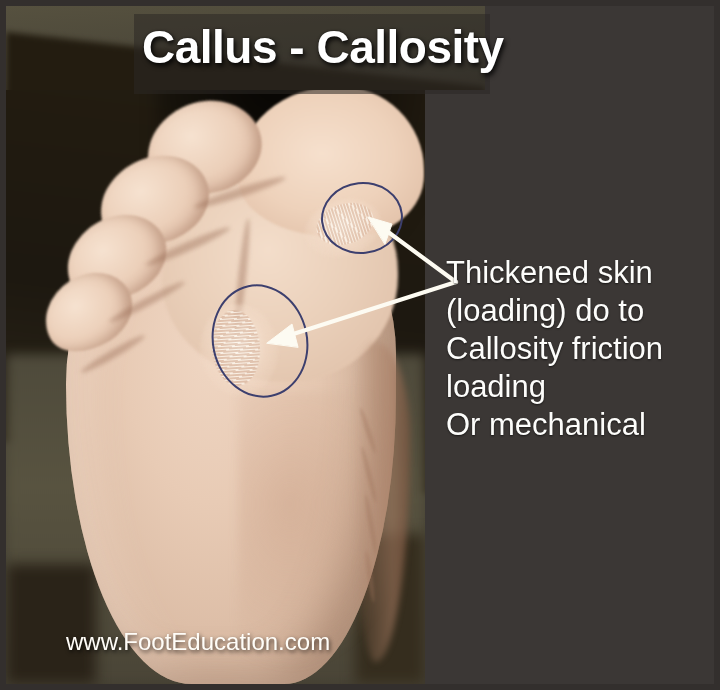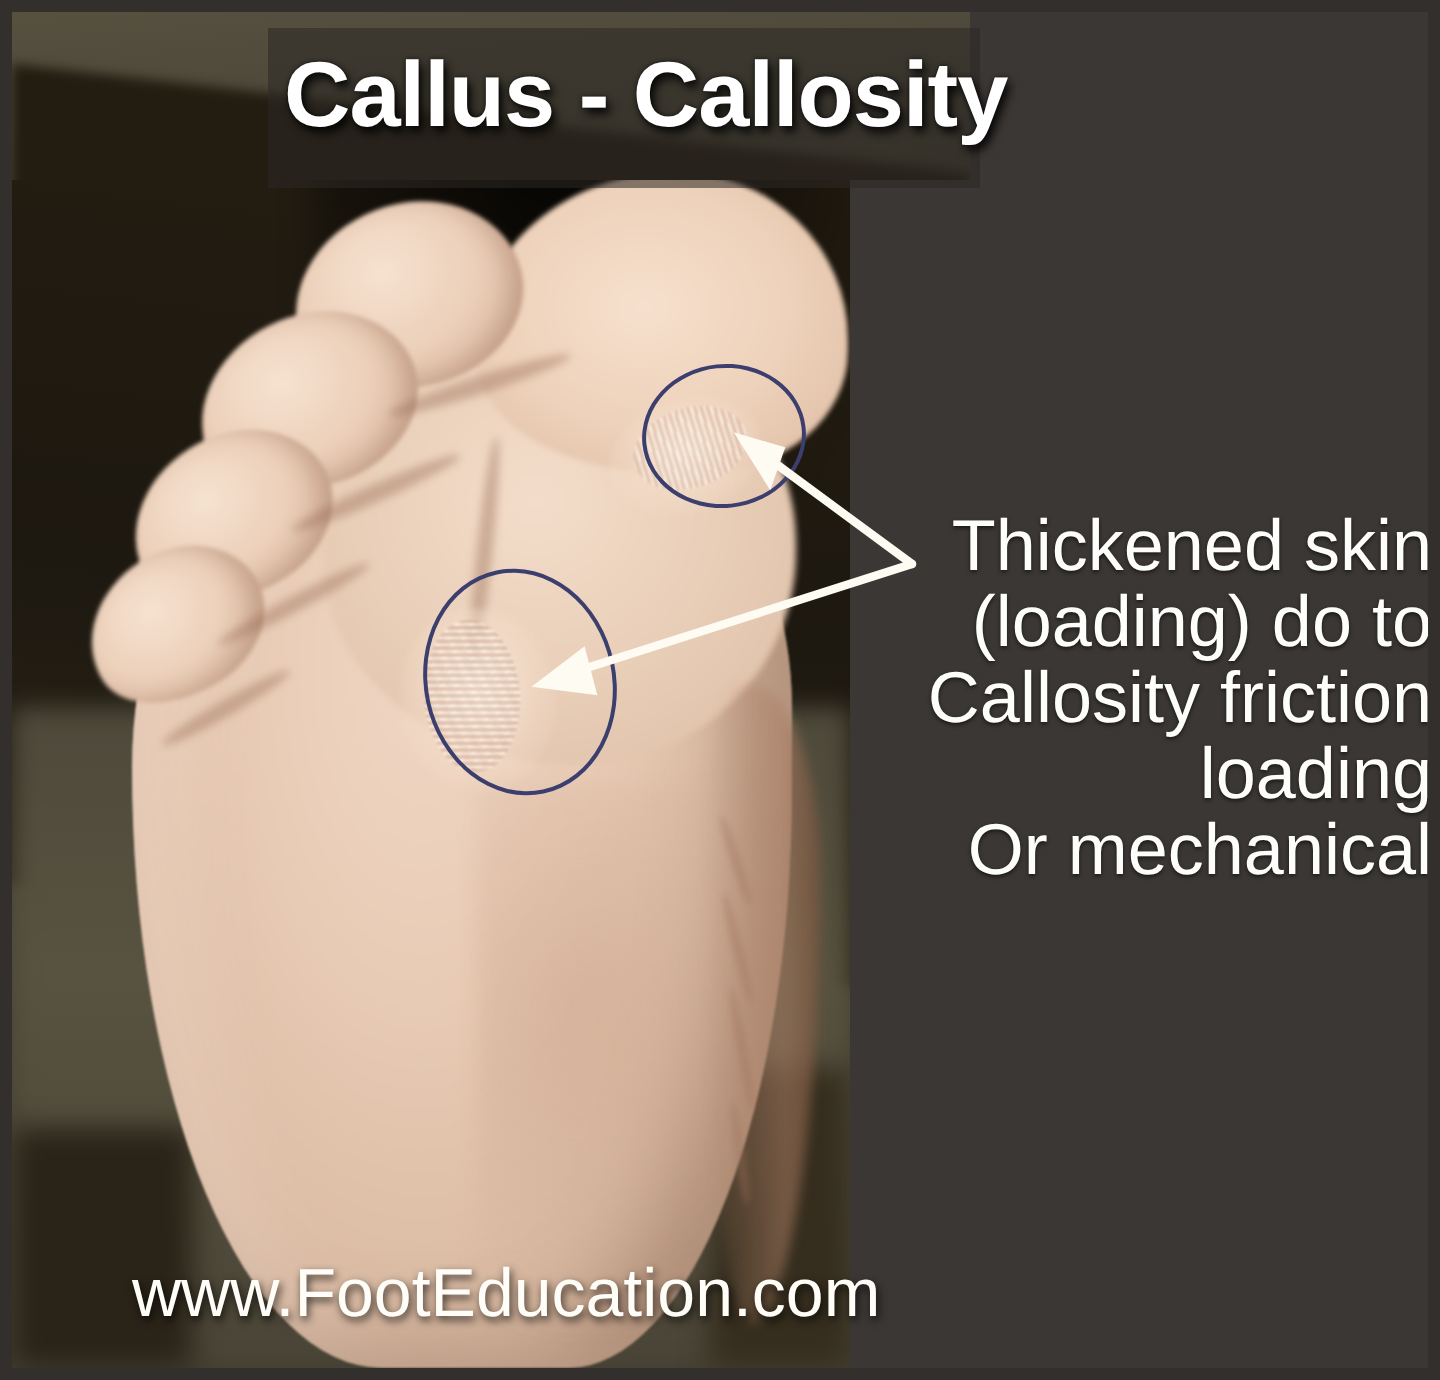--- a/index.html
+++ b/index.html
@@ -287,34 +287,34 @@
     text-shadow: 2px 3px 5px rgba(0,0,0,.85), 0 0 2px rgba(0,0,0,.6);
     white-space: nowrap;
   }
 
   
   .caption {
     position: absolute;
     left: 440px;
     top: 248px;
     width: 270px;
-    text-align: right;
+    text-align: left;
     color: #fdfdfb;
-    font-size: 36px;
+    font-size: 31px;
     line-height: 38px;
     text-shadow: 0 1px 2px rgba(0,0,0,.6);
   }
   .caption .line { display: block; white-space: nowrap; }
 
   
   .watermark {
     position: absolute;
     left: 60px;
     top: 622px;
-    font-size: 34px;
+    font-size: 24px;
     color: #fffdf8;
     text-shadow: 1px 2px 4px rgba(0,0,0,.75);
     white-space: nowrap;
   }
 </style>
 </head>
 <body>
 
 <div class="slide">
 

